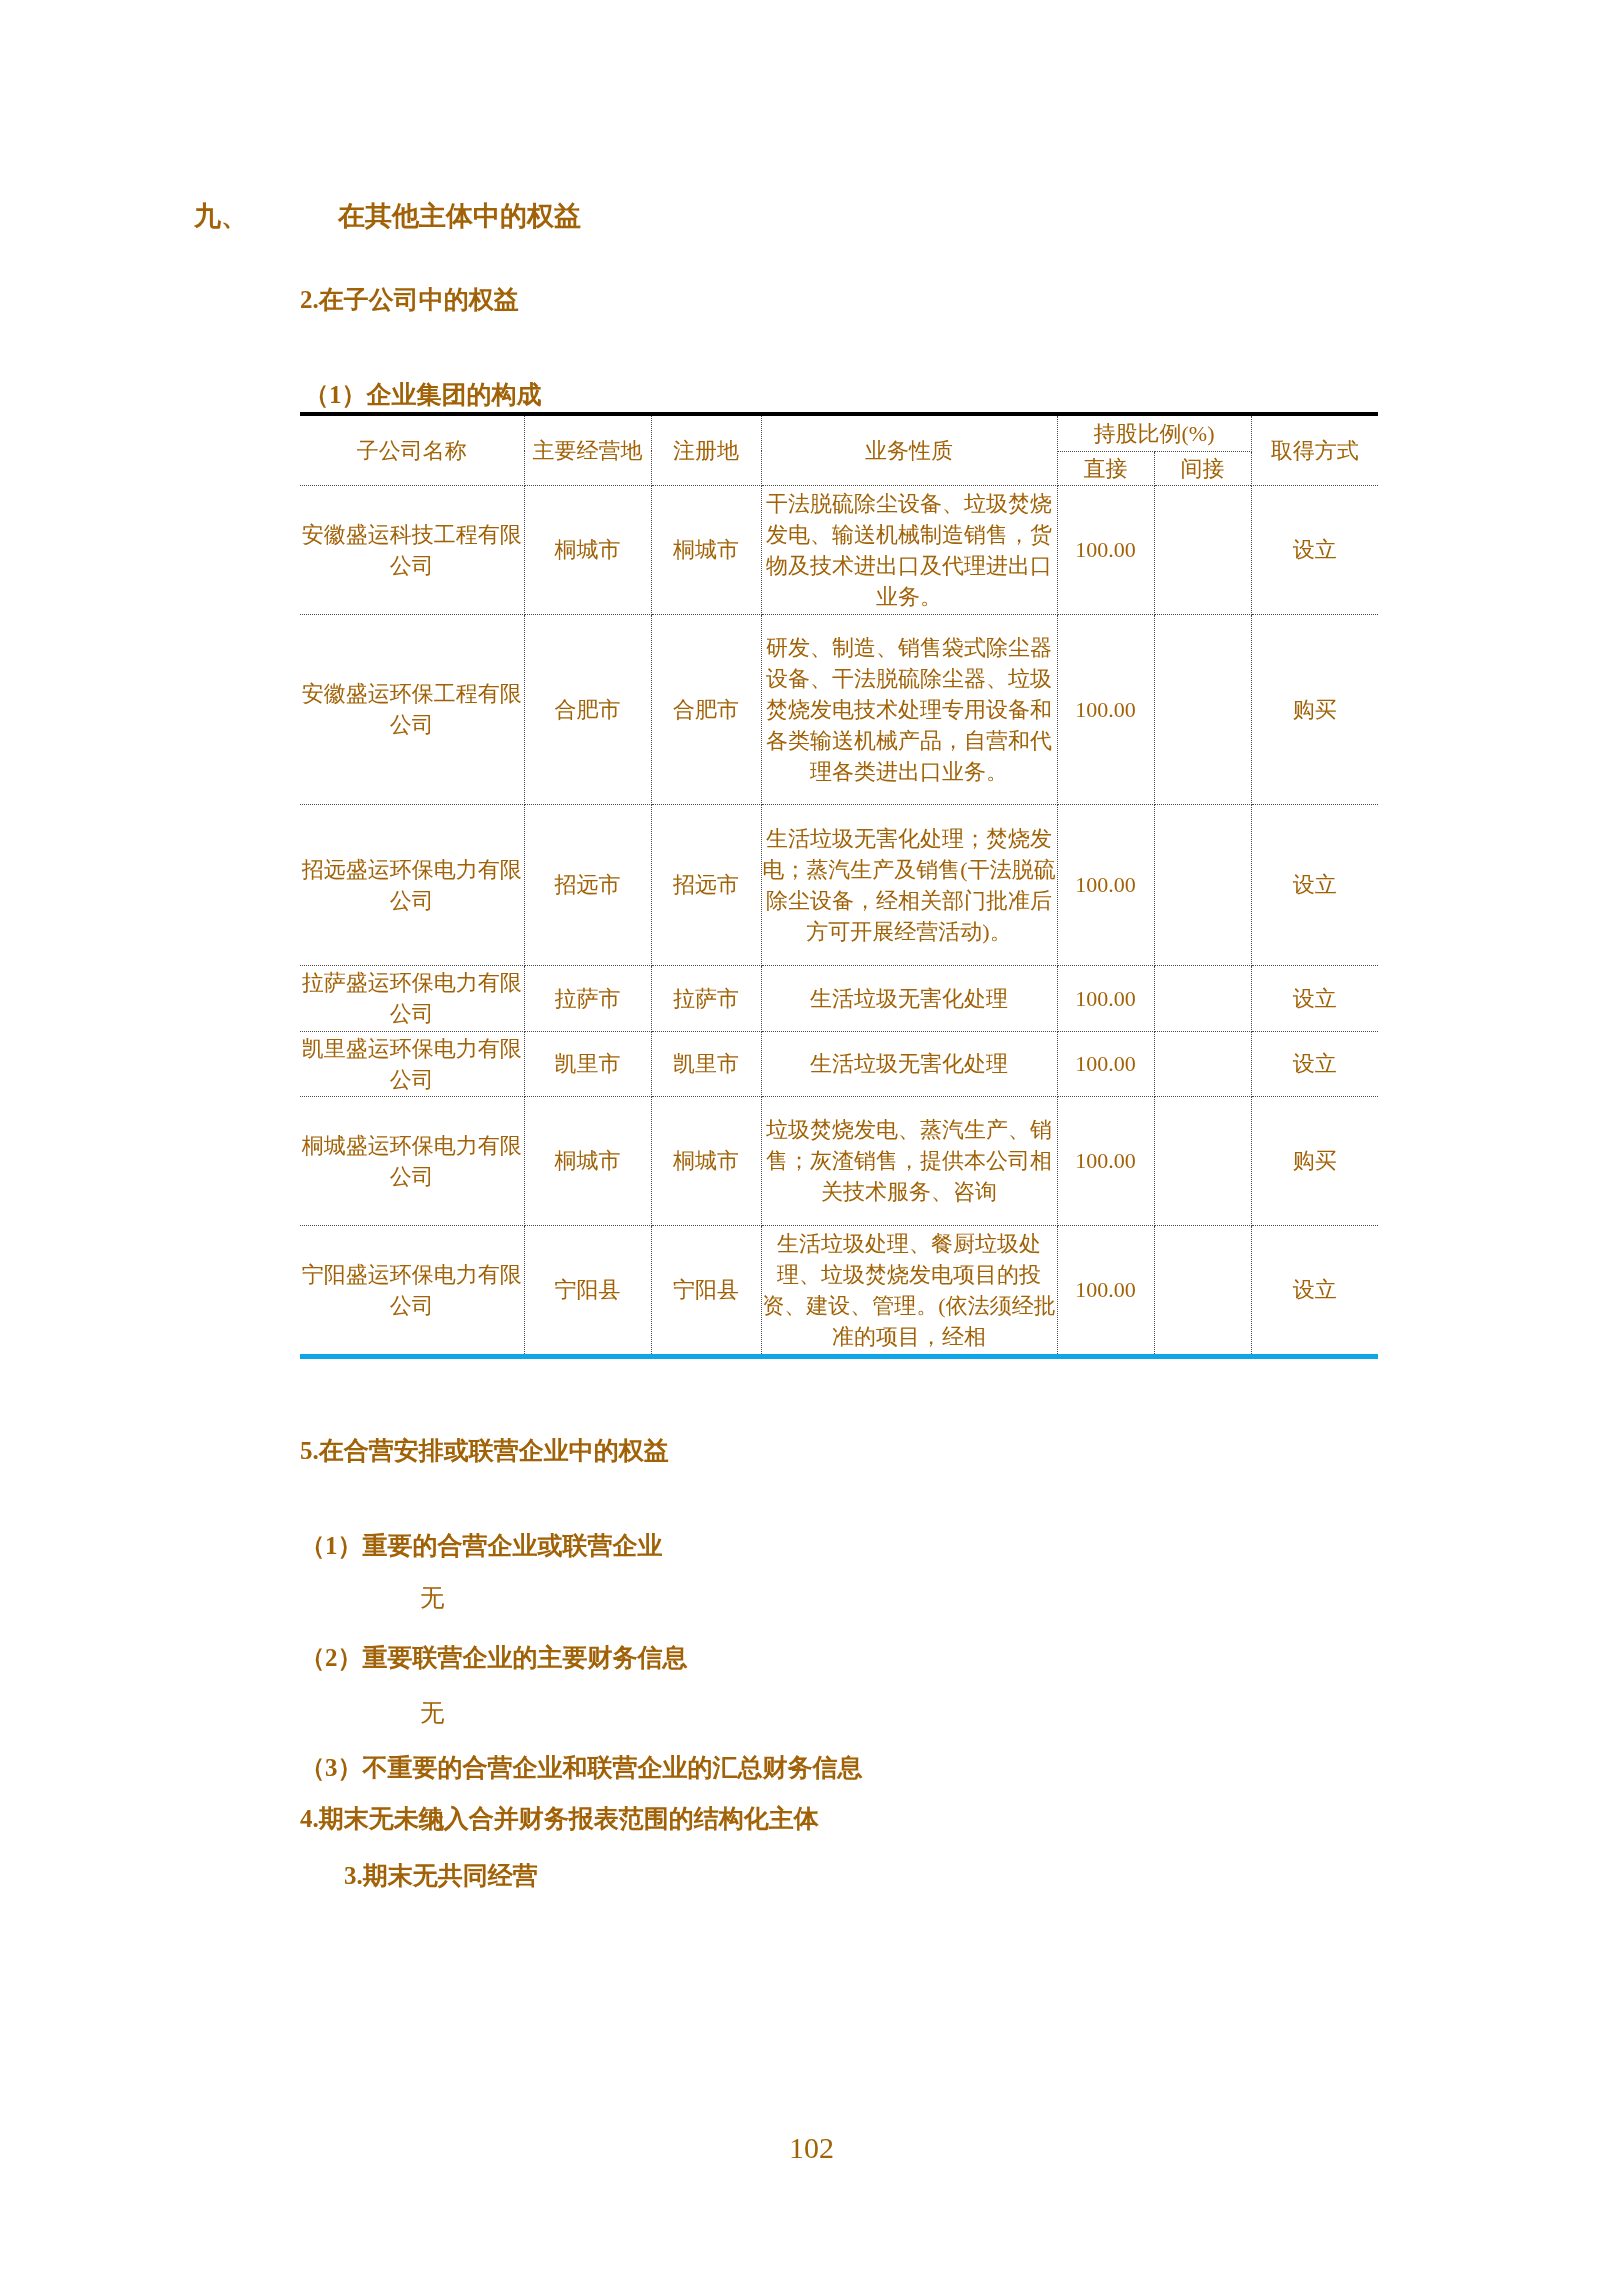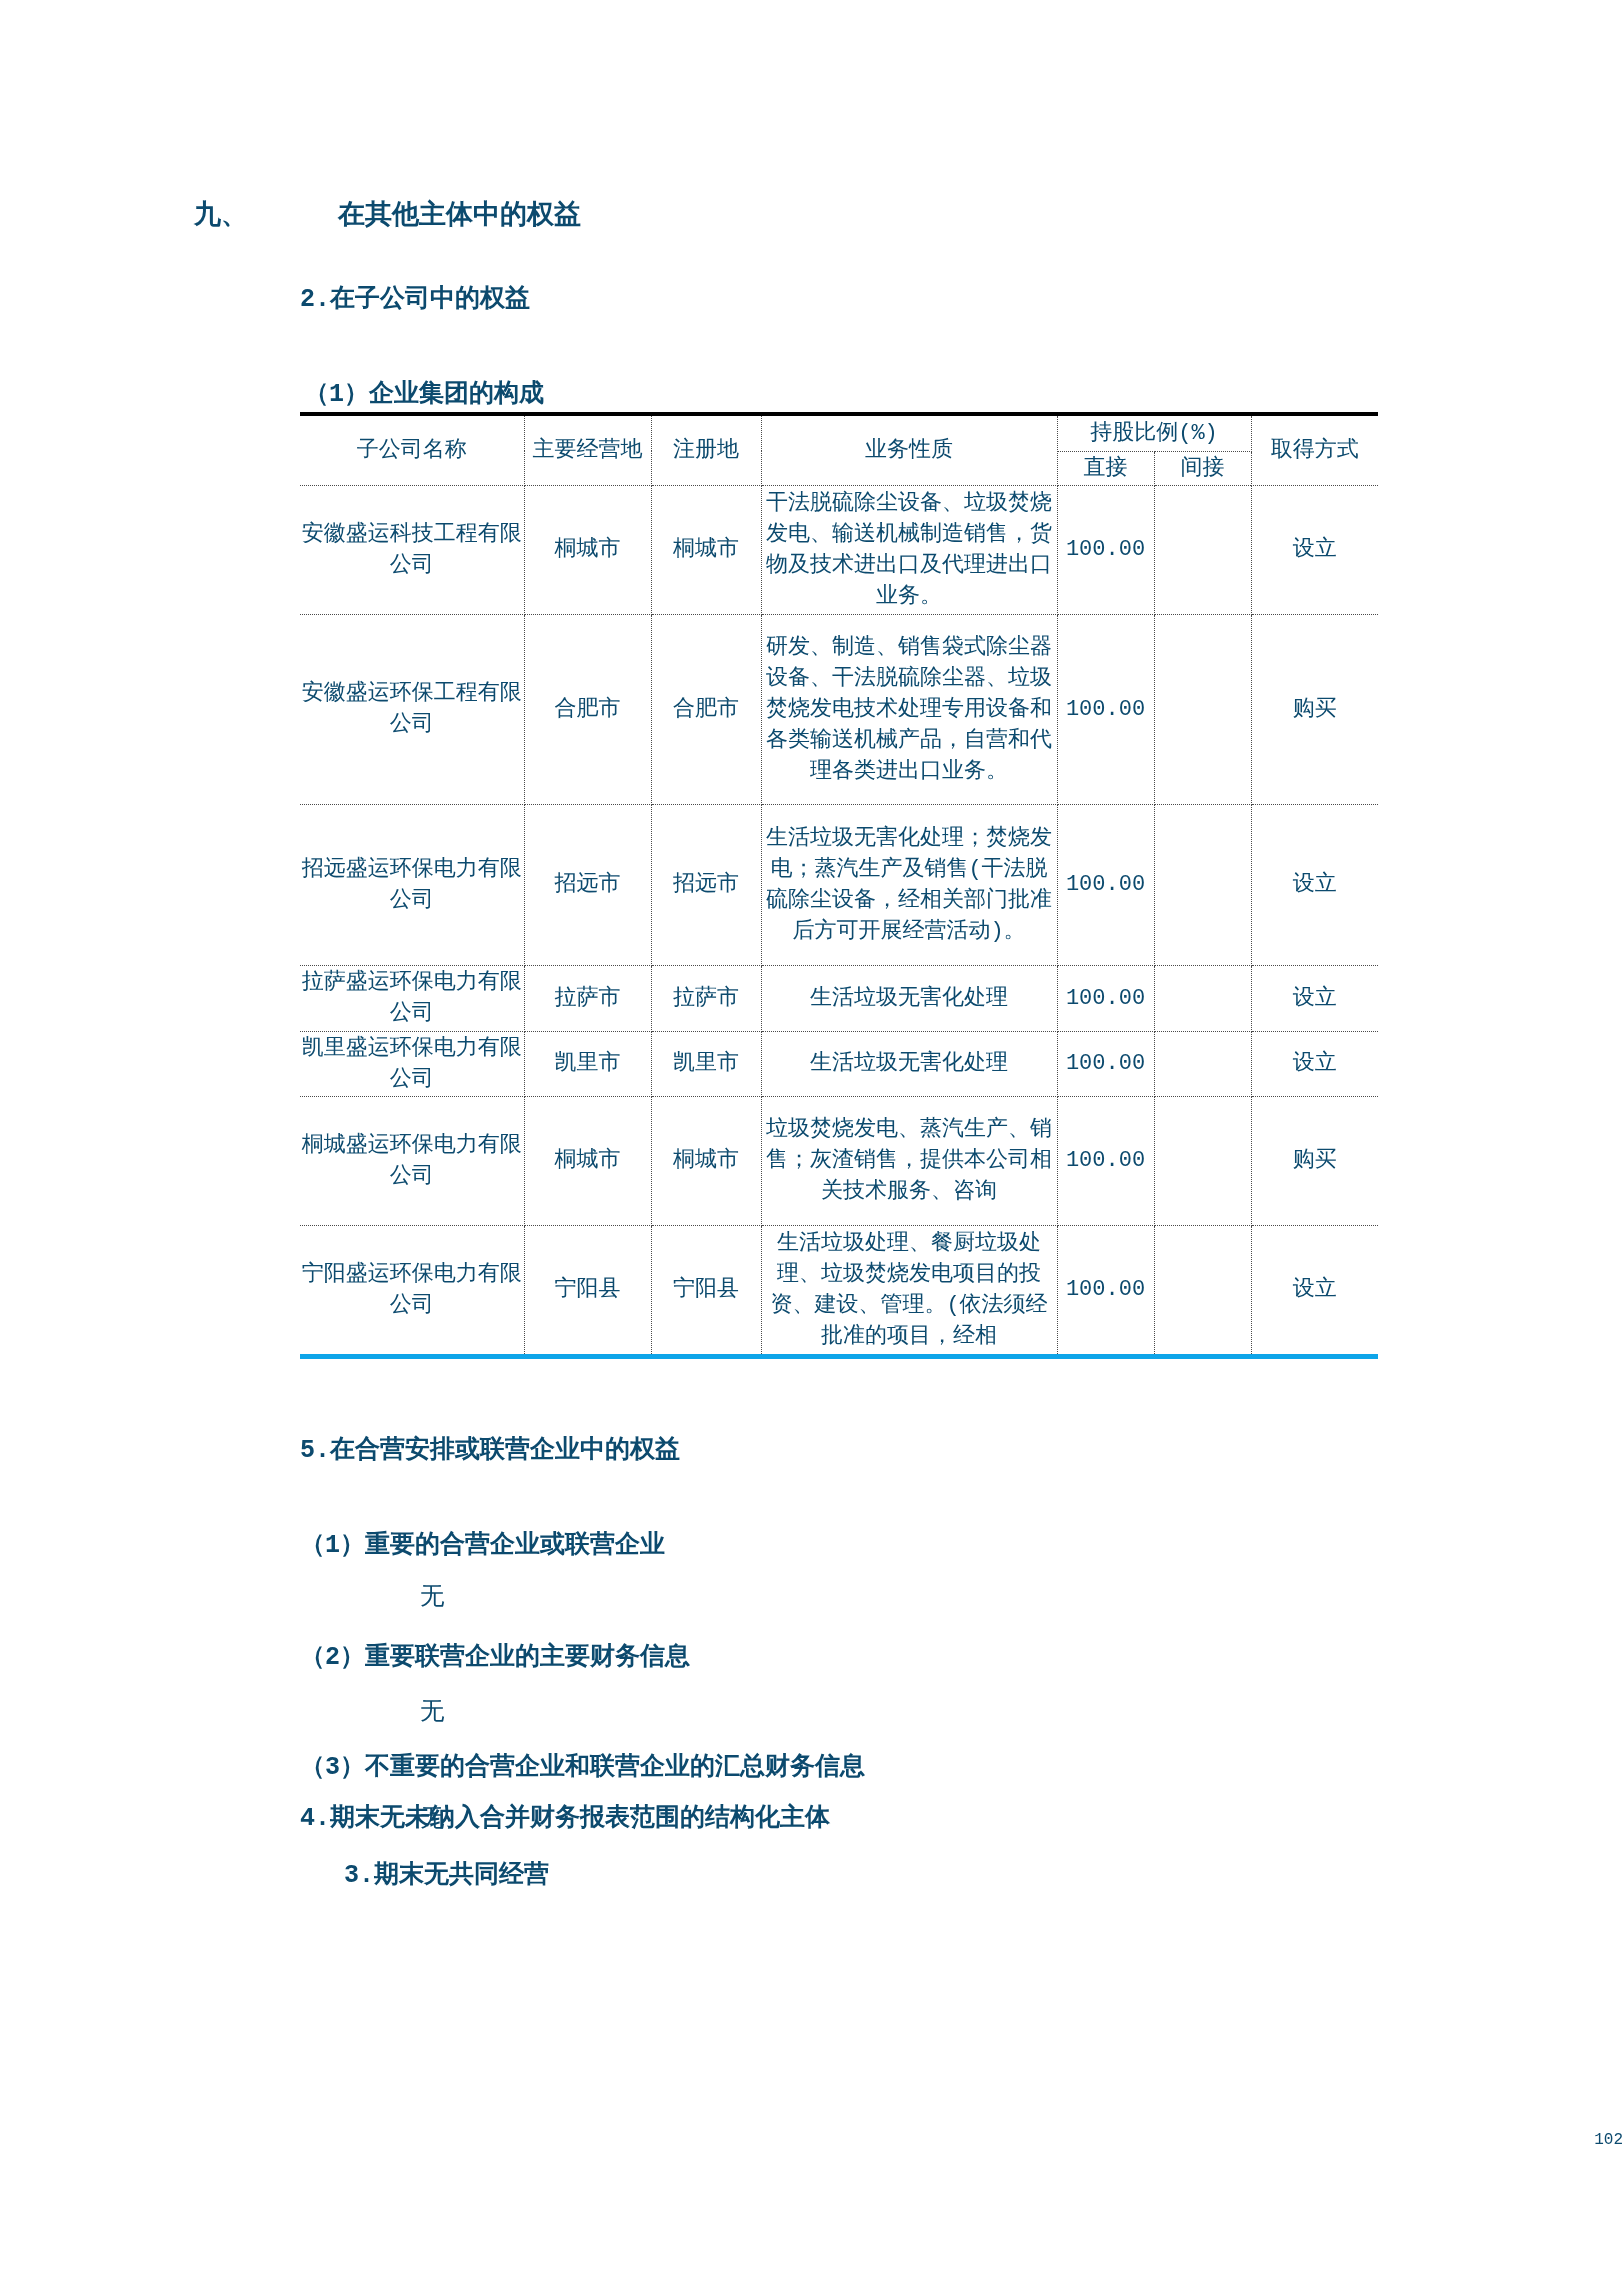--- a/index.html
+++ b/index.html
@@ -1,18 +1,18 @@
 <!DOCTYPE html>
 <html style="font-size:13.5px"><head>
 <meta charset="utf-8">
 <style>
   html,body{margin:0;padding:0;background:#ffffff;}
   .page{
     position:relative; width:1623px; height:2272px; background:#ffffff;
-    font-family:Liberation Mono, monospace; color:#0c4a6e;
+    font-family:Liberation Serif, serif; color:#a16207;
     overflow:hidden;
   }
   .abs{position:absolute;}
   .title{font-size:27px; font-weight:bold; line-height:37px; white-space:nowrap;}
   .title .tnum{display:inline-block; width:144px;}
   .h1{font-size:25px; font-weight:bold; line-height:32px; white-space:nowrap;}
   .val{font-size:24.5px; line-height:30px; white-space:nowrap;}
   
   table.grp{
     position:absolute; top:412px; left:300px; width:1078px;
@@ -31,21 +31,21 @@
   tr.ha{height:37px;} tr.hb{height:34px;}
   tr.r1{height:129px;} tr.r2{height:190px;} tr.r3{height:161px;}
   tr.r4{height:66px;}  tr.r5{height:65px;}  tr.r6{height:129px;} tr.r7{height:131px;}
   .c-name{padding:0 38px;}
   .c-place{padding:0 8.5px;}
   .c-biz{padding:0 20px;}
   .c-num{padding:0 5px;}
   .c-meth{padding:0 24px;}
   .hc{padding:0 6.8px;}
   .ta-left{text-align:left;}
-  .pagenum{position:absolute; top:2131px; left:0; width:100%; text-align:right; font-size:16px;}
+  .pagenum{position:absolute; top:2131px; left:0; width:100%; text-align:center; font-size:30px;}
 </style>
 </head>
 <body>
 
 <div class="page">
 
   <div class="abs title" style="top:198px; left:194px;">
     <span class="tnum">九、</span><span>在其他主体中的权益</span>
   </div>
 

